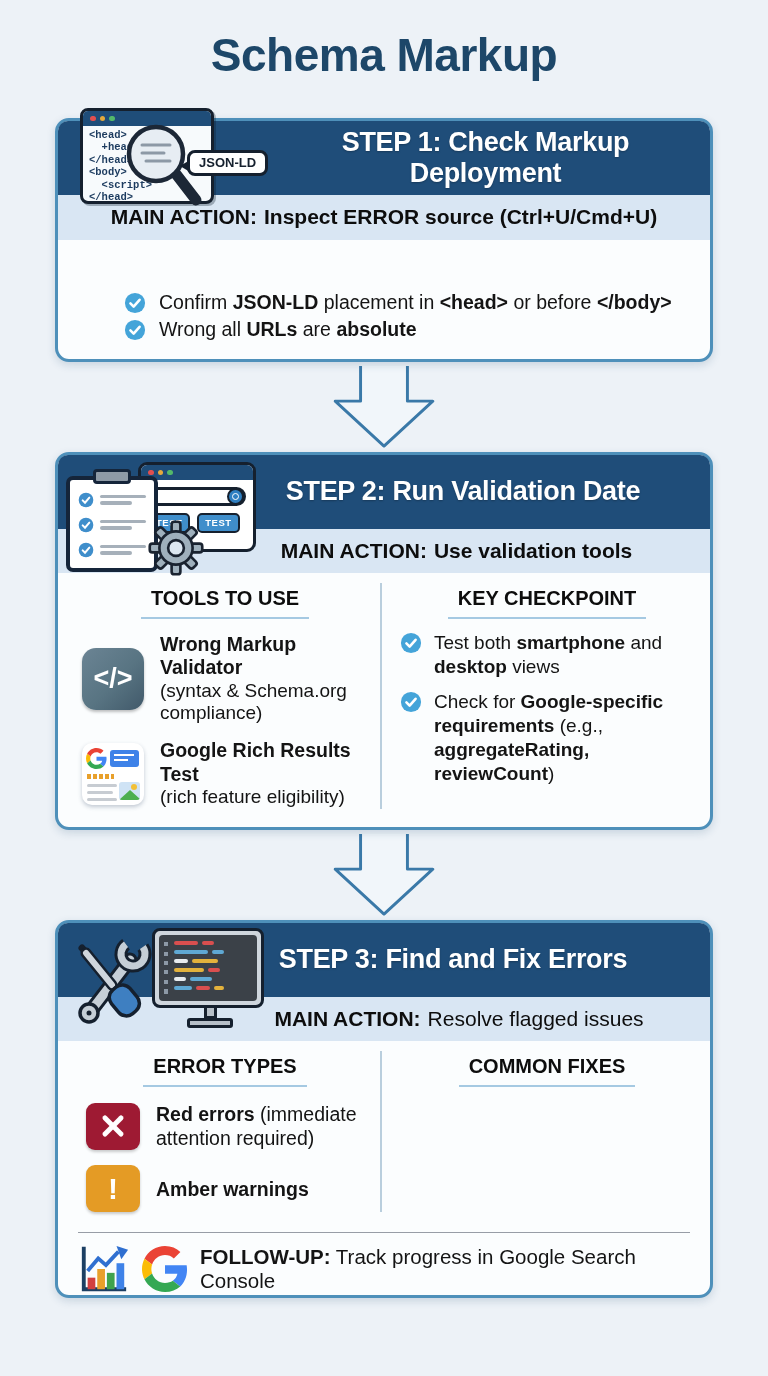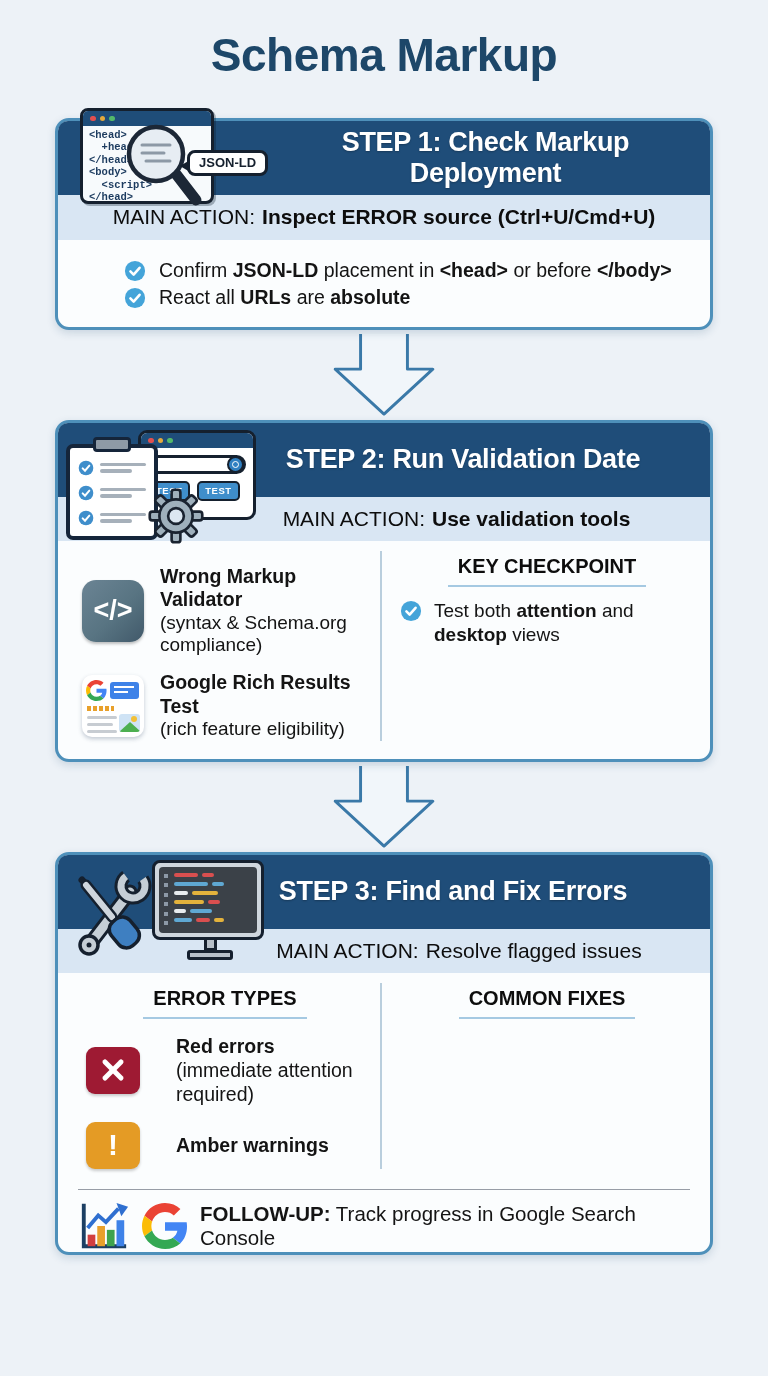--- a/index.html
+++ b/index.html
@@ -45,27 +45,27 @@
     color:#ffffff; font-weight:bold; font-size:27px;
     padding-right:12px; letter-spacing:-0.3px;
     text-shadow:0 1px 2px rgba(0,0,0,.25);
   }
 
   .band {
     height:45px; background:#d9e6f3;
     display:flex; align-items:center; justify-content:center;
     gap:7px; font-size:21px; color:#0d0d0d; font-weight:bold;
   }
-  .band .ma-label { font-weight:normal; }
+  .band .ma-label { font-weight:bold; }
   #step2 .band { padding-left:145px; height:44px; }
   #step3 .band { padding-left:150px; height:44px; }
   #step3 .band .ma-text { font-weight:normal; }
 
   
-  .checks { padding:15px 22px 13px 66px; }
+  .checks { padding:15px 22px 13px 66px;margin-top:32px; }
   .check-row { display:flex; align-items:flex-start; gap:13px; margin:4px 0; }
   .check-row p { margin:0; font-size:19.5px; line-height:1.2; }
   .check-badge { width:22px; height:22px; flex:none; margin-top:1px; }
 
   
   .cols { display:flex; padding:10px 16px 18px 20px; }
   .col { flex:1; min-width:0; }
   .col-right { border-left:2.5px solid #b9cedd; padding-left:18px; margin-left:8px; }
   .col-head { text-align:center; margin:4px 0 6px; }
   .col-head .hd {
@@ -98,21 +98,21 @@
   .gr-l1 { top:41px; width:30px; } .gr-l2 { top:48px; width:26px; } .gr-l3 { top:55px; width:30px; }
   .gr-img { position:absolute; right:4px; bottom:5px; width:21px; height:18px; background:#cfe3f5; border-radius:3px; overflow:hidden; }
   .gr-img::after { content:""; position:absolute; left:0; bottom:0; width:0; height:0;
     border-left:11px solid transparent; border-right:11px solid transparent; border-bottom:10px solid #4caf50; }
   .gr-img::before { content:""; position:absolute; right:3px; top:2px; width:6px; height:6px; border-radius:50%; background:#f2c037; }
 
   .cp-row { display:flex; align-items:flex-start; gap:12px; margin:12px 0 0; }
   .cp-row p { margin:0; font-size:19px; line-height:1.25; }
 
   
-  .err-row { display:flex; align-items:center; gap:36px; margin:15px 0 0 8px; }
+  .err-row { display:flex; align-items:center; gap:16px; margin:15px 0 0 8px; }
   .err-row p { margin:0; font-size:19.5px; line-height:1.25; }
   .err-icon { width:54px; height:47px; border-radius:9px; flex:none;
     display:flex; align-items:center; justify-content:center; box-shadow:0 2px 3px rgba(0,0,0,.2); }
   .err-red { background:#9e1a33; }
   .err-amber { background:#e49b25; }
   .err-amber .bang { color:#fff; font-size:30px; font-weight:bold; line-height:1; }
   .fixes { margin:8px 0 0; padding-left:24px; }
   .fixes li { font-size:19px; line-height:1.22; margin-bottom:7px; }
 
   .hr { border-top:1.5px solid #979da6; margin:2px 20px 0; }
@@ -205,21 +205,21 @@
             <circle cx="12" cy="12" r="11" fill="#44a4d9"></circle>
             <path d="M7 12.5 L10.5 16 L17 8.5" stroke="#fff" stroke-width="2.8" fill="none" stroke-linecap="round" stroke-linejoin="round"></path>
           </svg>
         <p><span>Confirm </span><b>JSON-LD</b><span> placement in </span><b>&lt;head&gt;</b><span> or before </span><b>&lt;/body&gt;</b></p>
       </div>
       <div class="check-row">
         <svg class="check-badge" viewBox="0 0 24 24">
             <circle cx="12" cy="12" r="11" fill="#44a4d9"></circle>
             <path d="M7 12.5 L10.5 16 L17 8.5" stroke="#fff" stroke-width="2.8" fill="none" stroke-linecap="round" stroke-linejoin="round"></path>
           </svg>
-        <p><span>React all </span><b>URLs</b><span> are </span><b>absolute</b></p>
+        <p><span>Wrong all </span><b>URLs</b><span> are </span><b>absolute</b></p>
       </div>
     </div>
 
     <div class="s1-icon">
       <div class="mini-browser">
         <div class="mb-bar">
           <i class="dot r"></i>
           <i class="dot y"></i>
           <i class="dot g"></i>
         </div>
@@ -248,20 +248,21 @@
     <div class="header">
       <div class="icon-space"></div>
       <div class="header-title">STEP 2: Run Validation Date</div>
     </div>
     <div class="band">
       <span class="ma-label">MAIN ACTION:</span>
       <span class="ma-text">Use validation tools</span>
     </div>
     <div class="cols">
       <div class="col">
+        <div class="col-head"><span class="hd">TOOLS TO USE</span></div>
         <div class="tool-row">
           <div class="tool-icon code-badge">
               <span>&lt;/&gt;</span>
             </div>
           <div class="tool-text">
             <div class="name">Wrong Markup Validator</div>
             <div class="desc">(syntax &amp; Schema.org compliance)</div>
           </div>
         </div>
         <div class="tool-row">
@@ -285,21 +286,28 @@
           </div>
         </div>
       </div>
       <div class="col col-right">
         <div class="col-head"><span class="hd">KEY CHECKPOINT</span></div>
         <div class="cp-row">
           <svg class="check-badge" viewBox="0 0 24 24">
               <circle cx="12" cy="12" r="11" fill="#44a4d9"></circle>
               <path d="M7 12.5 L10.5 16 L17 8.5" stroke="#fff" stroke-width="2.8" fill="none" stroke-linecap="round" stroke-linejoin="round"></path>
             </svg>
-          <p><span>Test both </span><b>attention</b><span> and </span><b>desktop</b><span> views</span></p>
+          <p><span>Test both </span><b>smartphone</b><span> and </span><b>desktop</b><span> views</span></p>
+        </div>
+        <div class="cp-row">
+          <svg class="check-badge" viewBox="0 0 24 24">
+              <circle cx="12" cy="12" r="11" fill="#44a4d9"></circle>
+              <path d="M7 12.5 L10.5 16 L17 8.5" stroke="#fff" stroke-width="2.8" fill="none" stroke-linecap="round" stroke-linejoin="round"></path>
+            </svg>
+          <p><span>Check for </span><b>Google-specific requirements</b><span> (e.g., </span><b>aggregateRating, reviewCount</b><span>)</span></p>
         </div>
       </div>
     </div>
 
     <div class="s2-icon">
       <div class="mini-browser2">
         <div class="mb-bar">
           <i class="dot r"></i>
             <i class="dot y"></i>
             <i class="dot g"></i>

